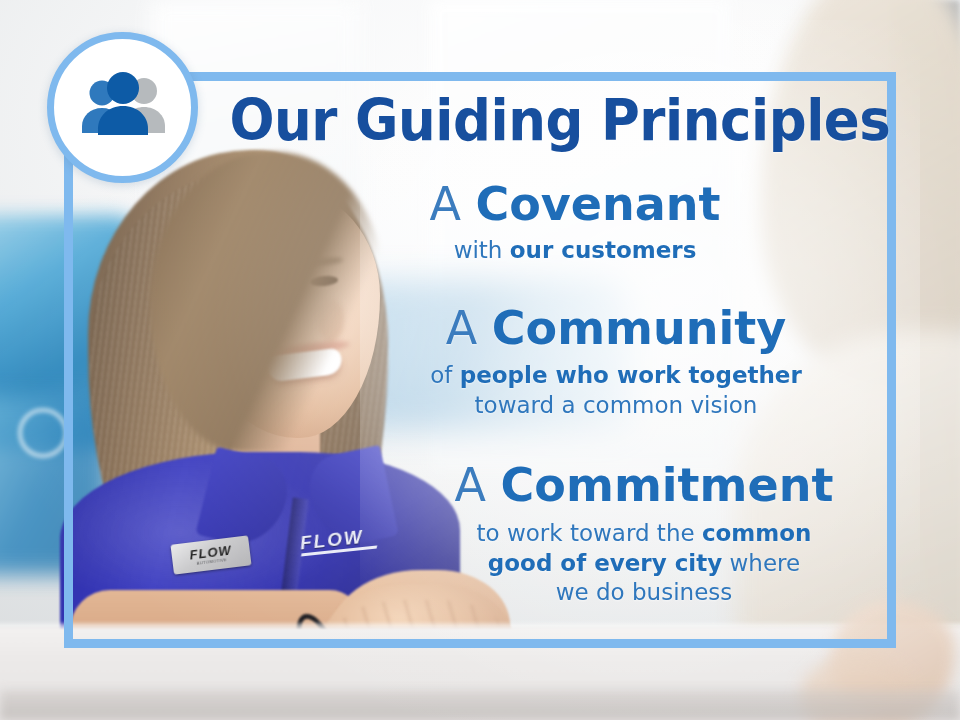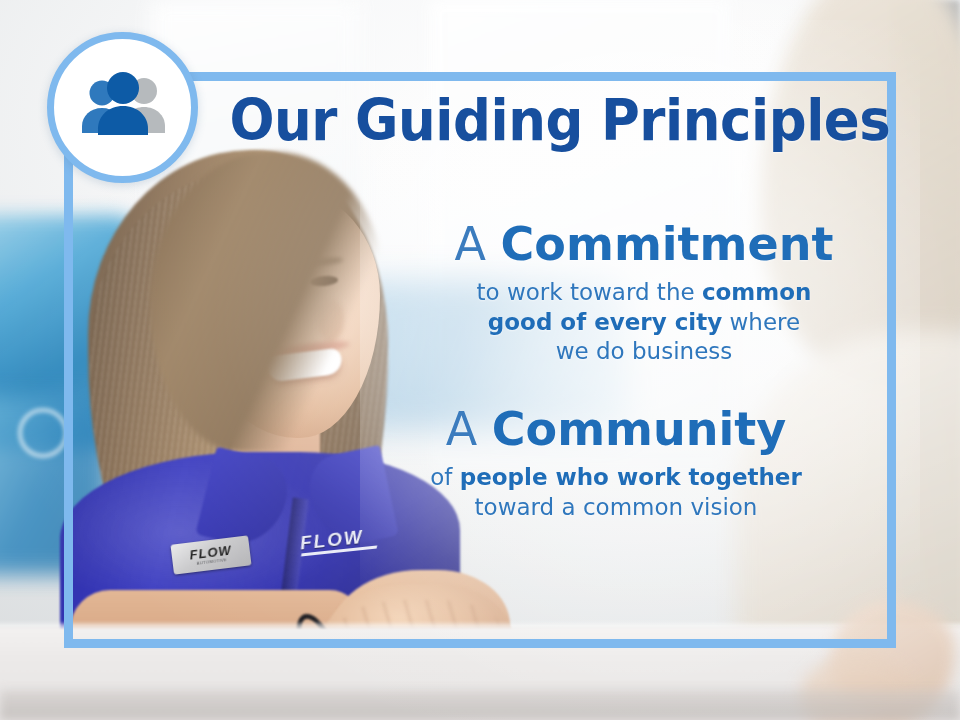--- a/index.html
+++ b/index.html
@@ -560,43 +560,51 @@
 
       <circle cx="50" cy="17" r="16" fill="#0d5ba6"></circle>
       <path d="M50 35c-14.5 0-25 10-25 22.5V64h50v-6.5C75 45 64.5 35 50 35z" fill="#0d5ba6"></path>
     </svg>
   </div>
 
   <div class="headline">Our Guiding Principles</div>
 
   <div class="principles">
 
+    <div class="principle p1">
+      <div class="p-title">
+        <span class="art">A </span><span class="key">Covenant</span>
+      </div>
+      <div class="p-body">
+        <span>with </span><b>our customers</b>
+      </div>
+    </div>
+
+    <div class="principle p2">
+      <div class="p-title">
+        <span class="art">A </span><span class="key">Community</span>
+      </div>
+      <div class="p-body">
+        <div>
+          <span>of </span><b>people who work together</b>
+        </div>
+        <div>toward a common vision</div>
+      </div>
+    </div>
 
     <div class="principle p3">
       <div class="p-title">
         <span class="art">A </span><span class="key">Commitment</span>
       </div>
       <div class="p-body">
         <div>
           <span>to work toward the </span><b>common</b>
         </div>
         <div>
           <b>good of every city</b><span> where</span>
         </div>
         <div>we do business</div>
       </div>
     </div>
 
-    <div class="principle p2">
-      <div class="p-title">
-        <span class="art">A </span><span class="key">Community</span>
-      </div>
-      <div class="p-body">
-        <div>
-          <span>of </span><b>people who work together</b>
-        </div>
-        <div>toward a common vision</div>
-      </div>
-    </div>
-
   </div>
 
 </div>
 
 </body></html>

